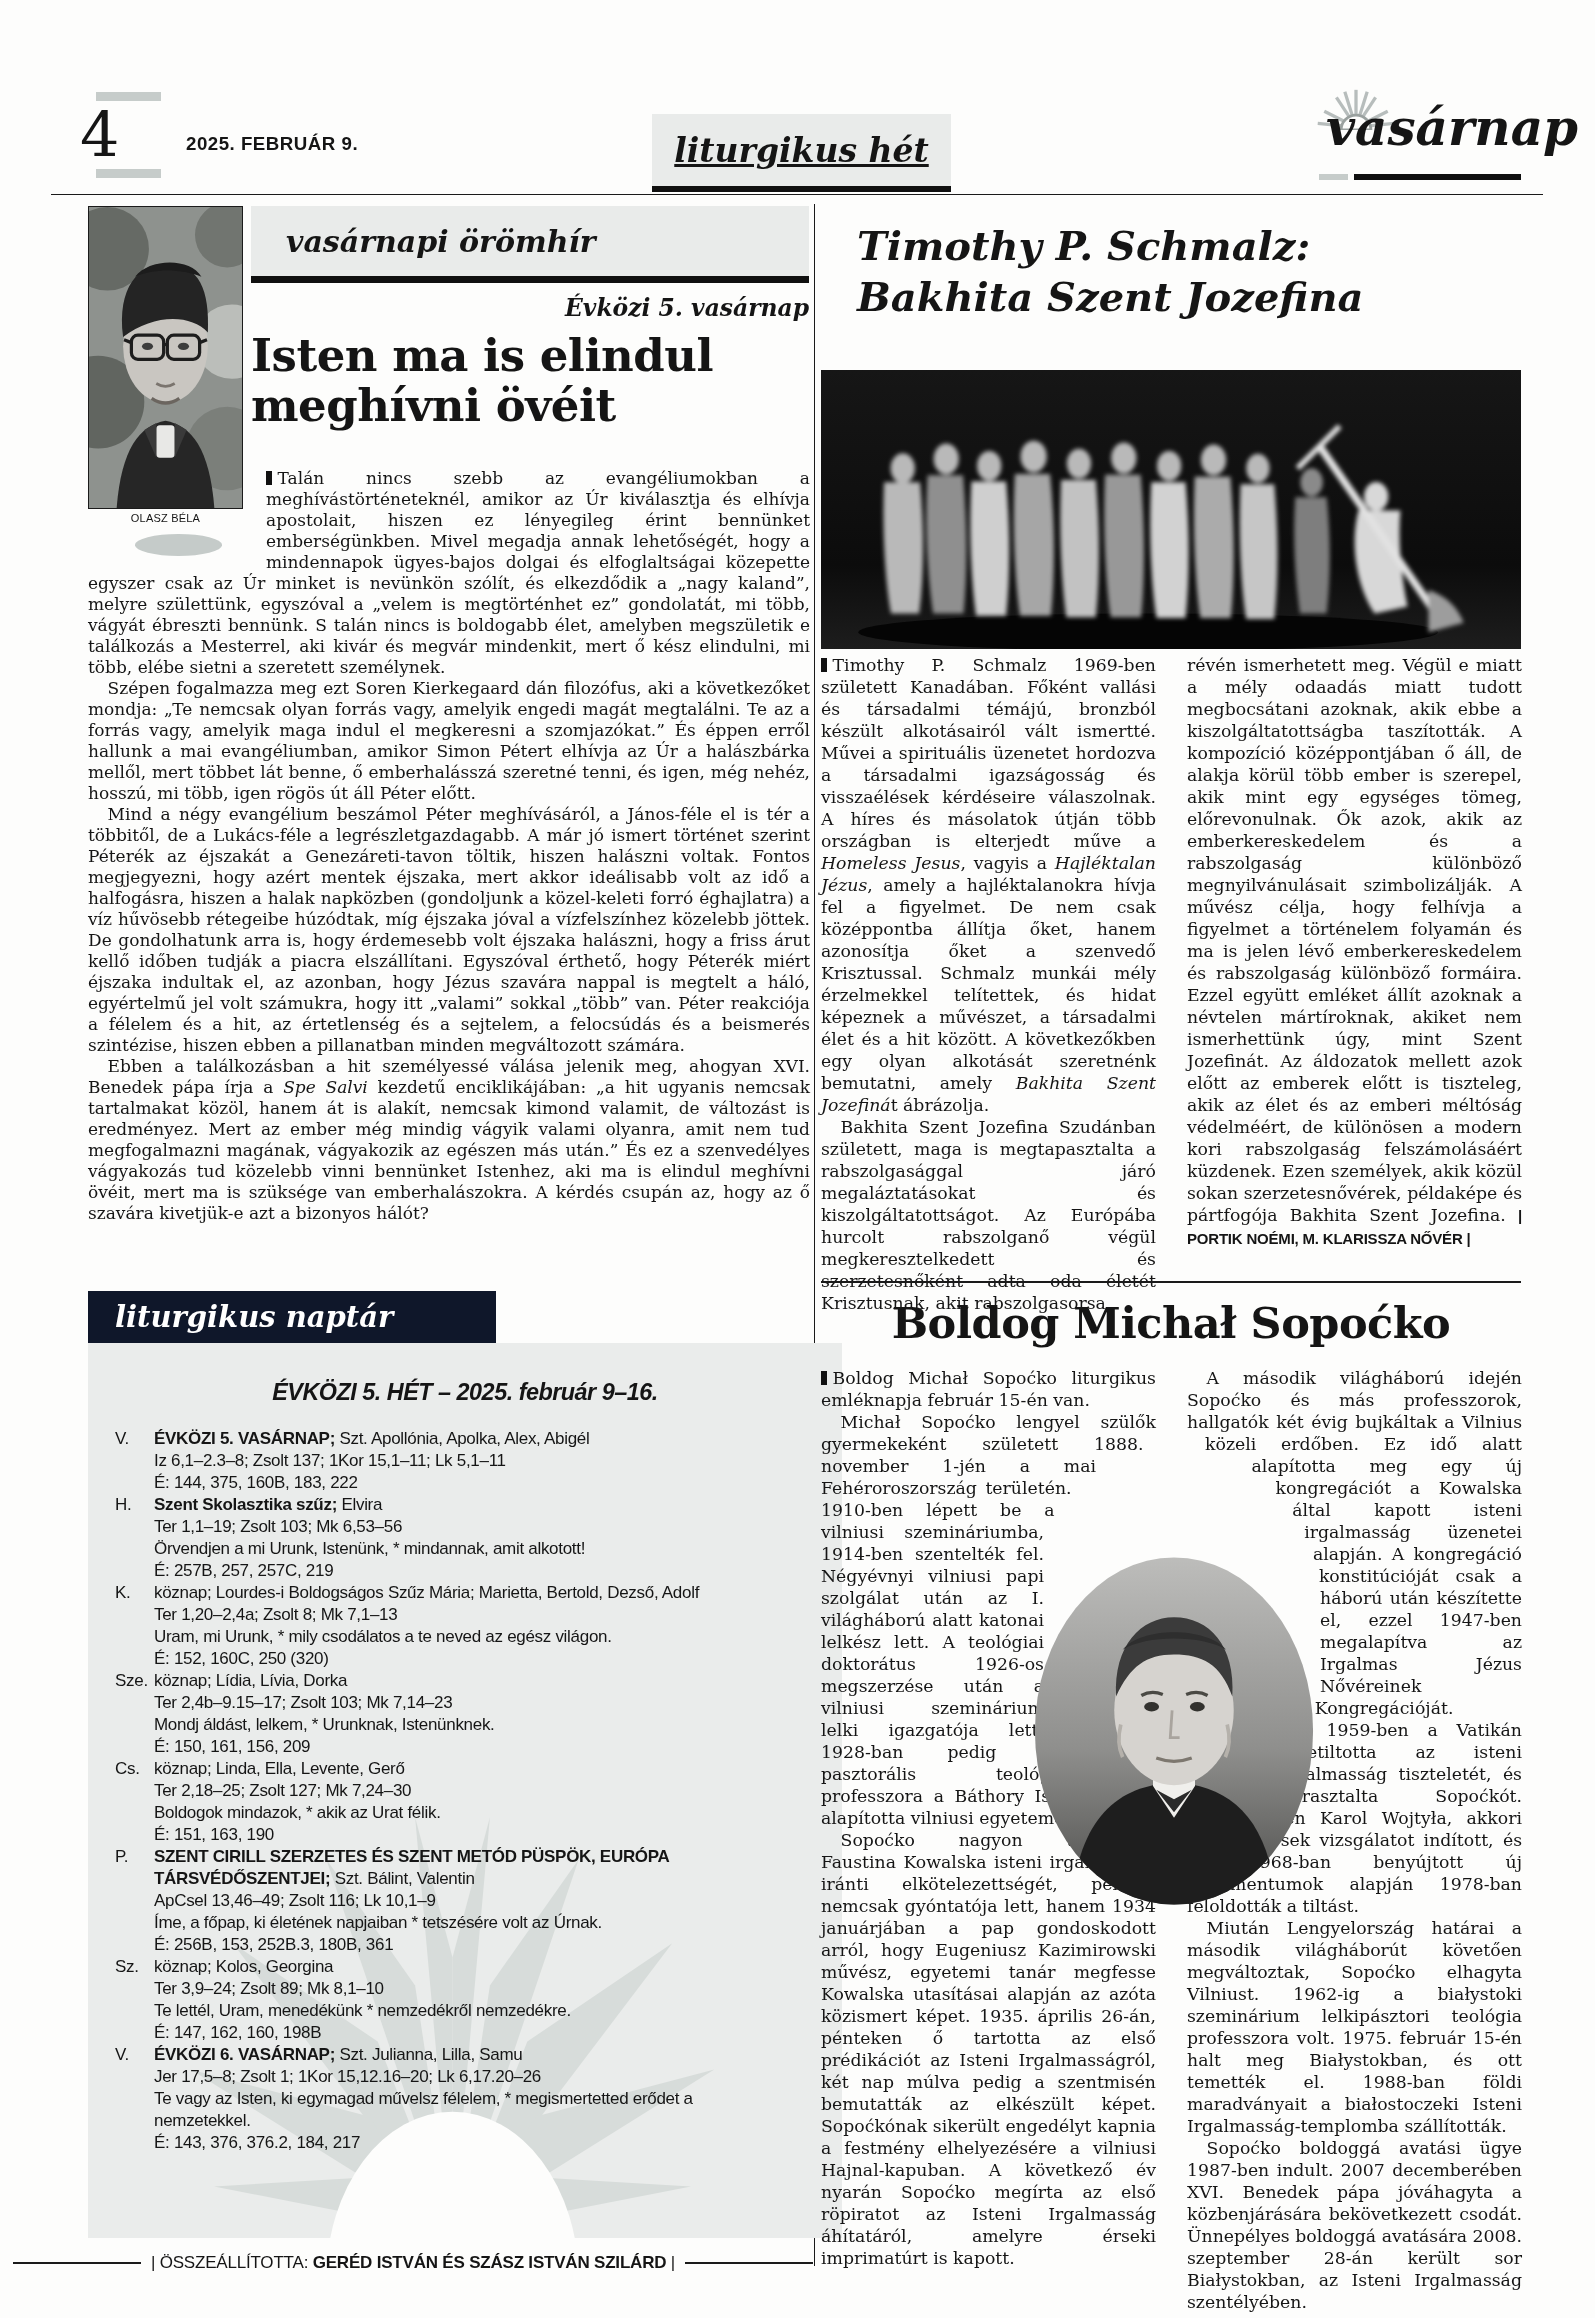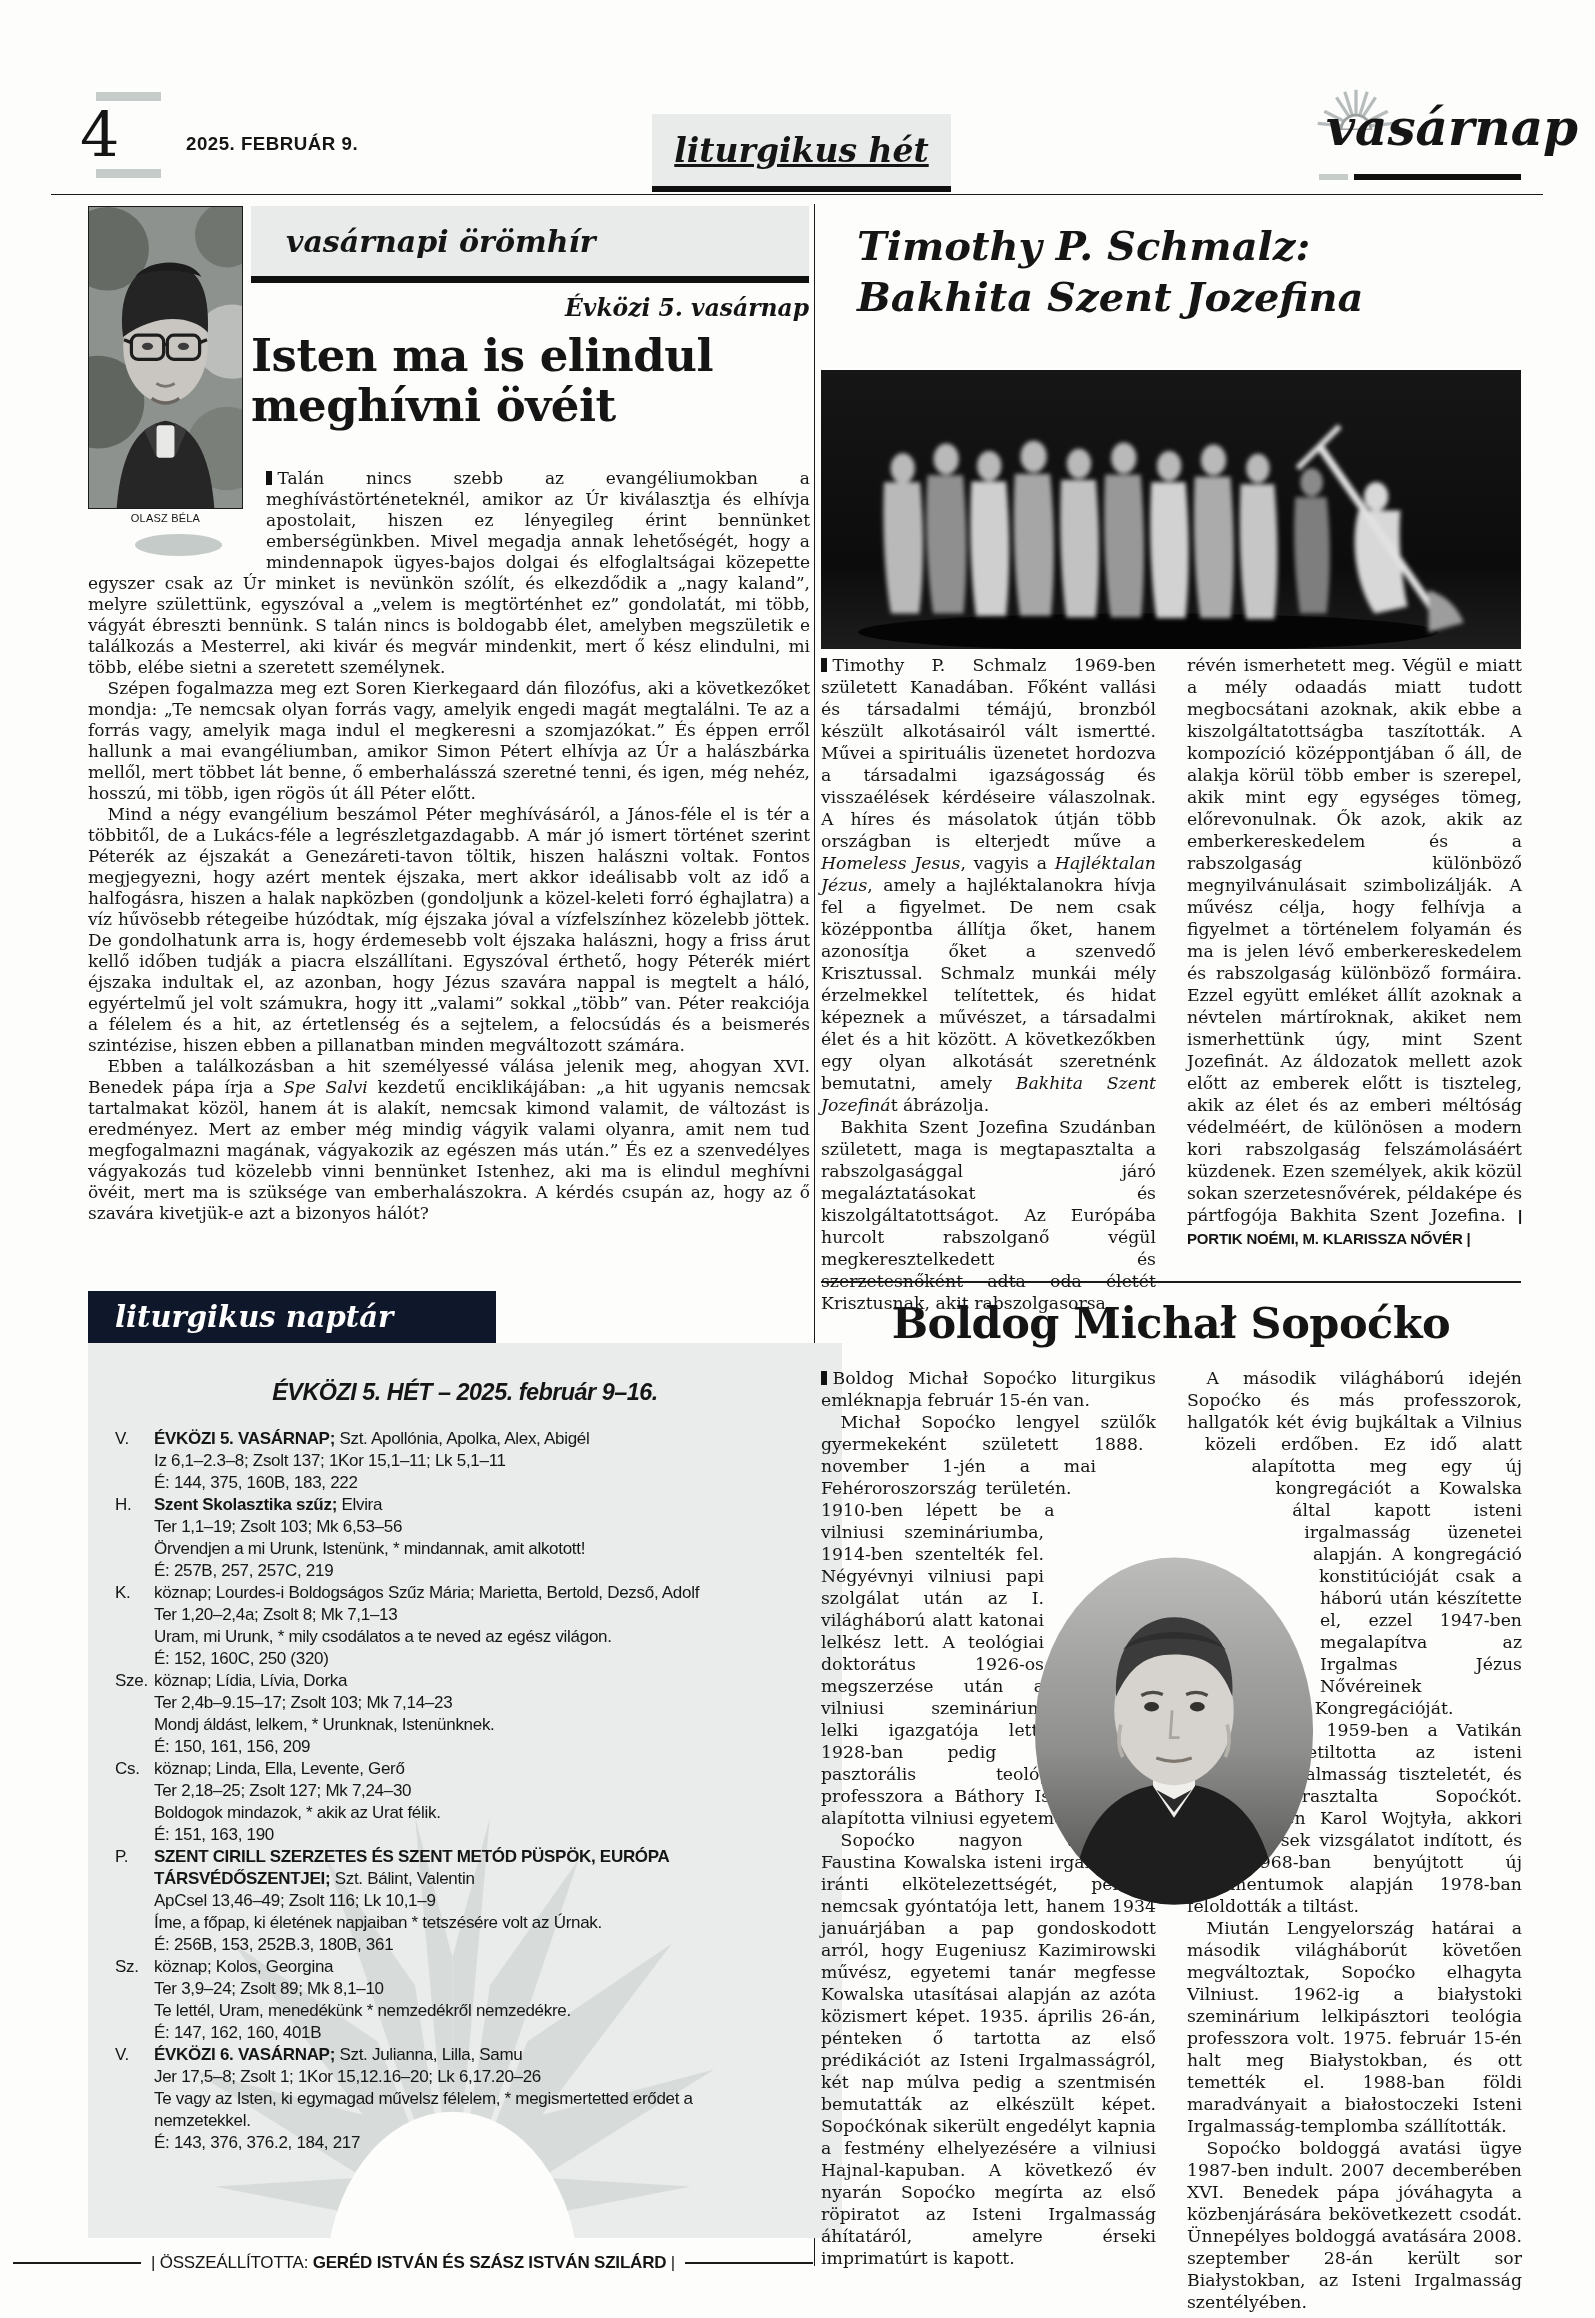--- a/index.html
+++ b/index.html
@@ -288,21 +288,21 @@
         <div>Íme, a főpap, ki életének napjaiban * tetszésére volt az Úrnak.</div>
         <div>É: 256B, 153, 252B.3, 180B, 361</div>
       </div>
     </div>
     <div class="cal-entry">
       <span class="cal-day">Sz.</span>
       <div class="cal-body">
         <div><b></b><span>köznap; Kolos, Georgina</span></div>
         <div>Ter 3,9–24; Zsolt 89; Mk 8,1–10</div>
         <div>Te lettél, Uram, menedékünk * nemzedékről nemzedékre.</div>
-        <div>É: 147, 162, 160, 401B</div>
+        <div>É: 147, 162, 160, 198B</div>
       </div>
     </div>
     <div class="cal-entry">
       <span class="cal-day">V.</span>
       <div class="cal-body">
         <div><b>ÉVKÖZI 6. VASÁRNAP;</b><span> Szt. Julianna, Lilla, Samu</span></div>
         <div>Jer 17,5–8; Zsolt 1; 1Kor 15,12.16–20; Lk 6,17.20–26</div>
         <div>Te vagy az Isten, ki egymagad művelsz félelem, * megismertetted erődet a nemzetekkel.</div>
         <div>É: 143, 376, 376.2, 184, 217</div>
       </div>

